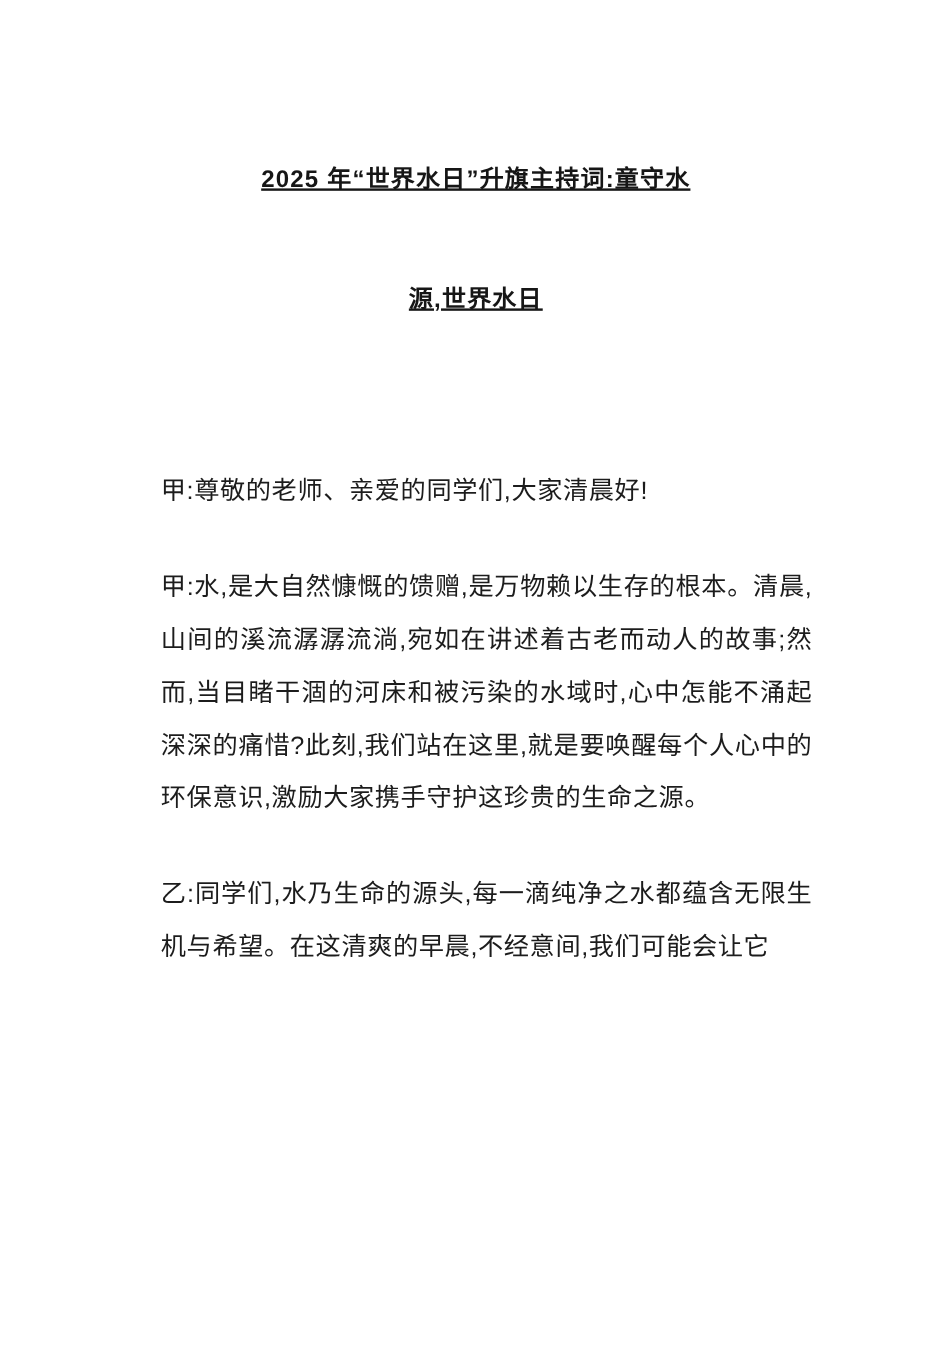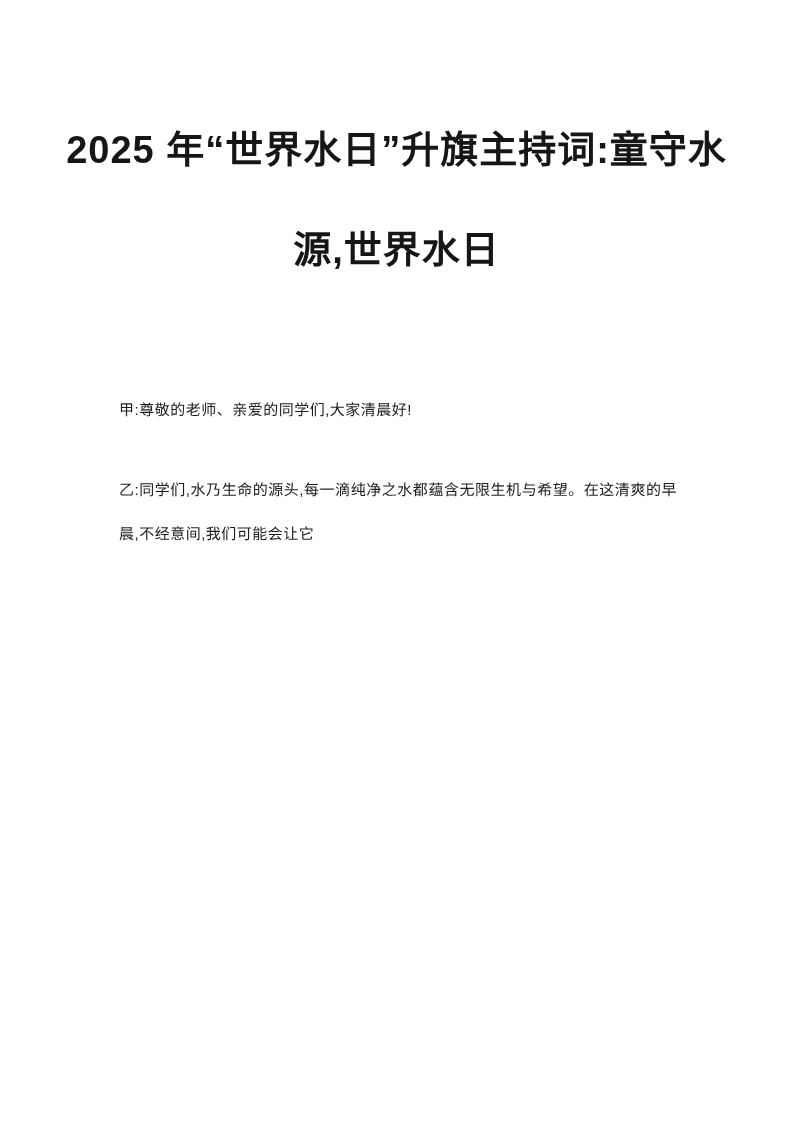--- a/index.html
+++ b/index.html
@@ -17,37 +17,38 @@
     width: 793px;
     height: 1122px;
     background: #ffffff;
     color: #1c1c1c;
     font-family: "Liberation Sans", "DejaVu Sans", sans-serif;
     overflow: hidden;
     box-sizing: border-box;
   }
   .doc-title {
     margin: 100px 60px 0 60px;
-    font-size: 38px;
+    font-size: 20px;
     font-weight: bold;
     line-height: 100px;
     text-align: center;
     letter-spacing: 1px;
     color: #161616;
+    text-decoration: underline;
   }
   .doc-title .title-line {
     display: block;
     white-space: nowrap;
   }
   .doc-body {
     margin: 88px 116px 0 119px; 
   }
   .doc-body p {
-    margin: 0 0 36px 0;
-    font-size: 15px;
+    margin: 0 0 36px 15px;
+    font-size: 21px;
     line-height: 44px;
     text-align: justify;
     letter-spacing: 0.5px;
     color: #1c1c1c;
     word-break: break-all;
   }
   .doc-body p:last-child {
     margin-bottom: 0;
   }
 </style>
@@ -56,16 +57,17 @@
 
 <div class="page">
 
   <h1 class="doc-title">
     <span class="title-line">2025 年“世界水日”升旗主持词:童守水</span>
     <span class="title-line">源,世界水日</span>
   </h1>
 
   <div class="doc-body">
     <p>甲:尊敬的老师、亲爱的同学们,大家清晨好!</p>
+    <p>甲:水,是大自然慷慨的馈赠,是万物赖以生存的根本。清晨,山间的溪流潺潺流淌,宛如在讲述着古老而动人的故事;然而,当目睹干涸的河床和被污染的水域时,心中怎能不涌起深深的痛惜?此刻,我们站在这里,就是要唤醒每个人心中的环保意识,激励大家携手守护这珍贵的生命之源。</p>
     <p>乙:同学们,水乃生命的源头,每一滴纯净之水都蕴含无限生机与希望。在这清爽的早晨,不经意间,我们可能会让它</p>
   </div>
 
 </div>
 
 </body></html>

